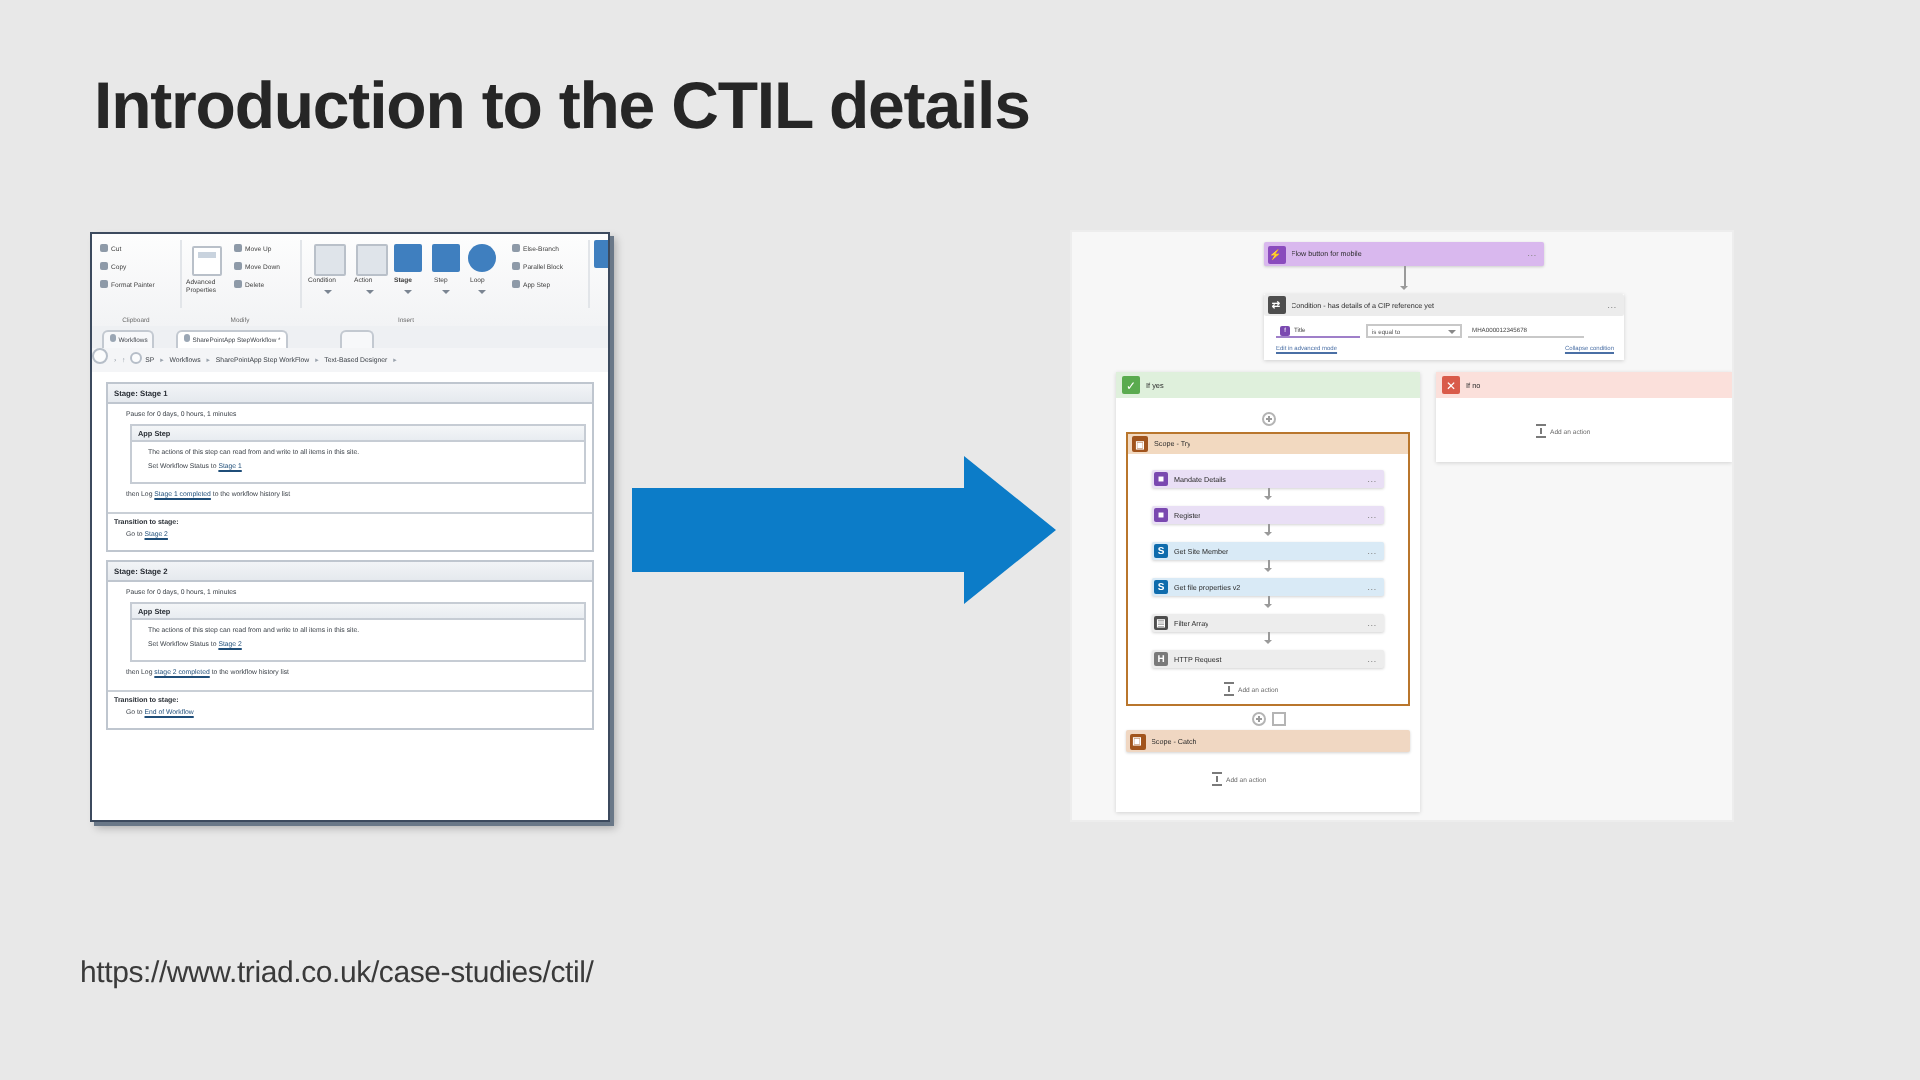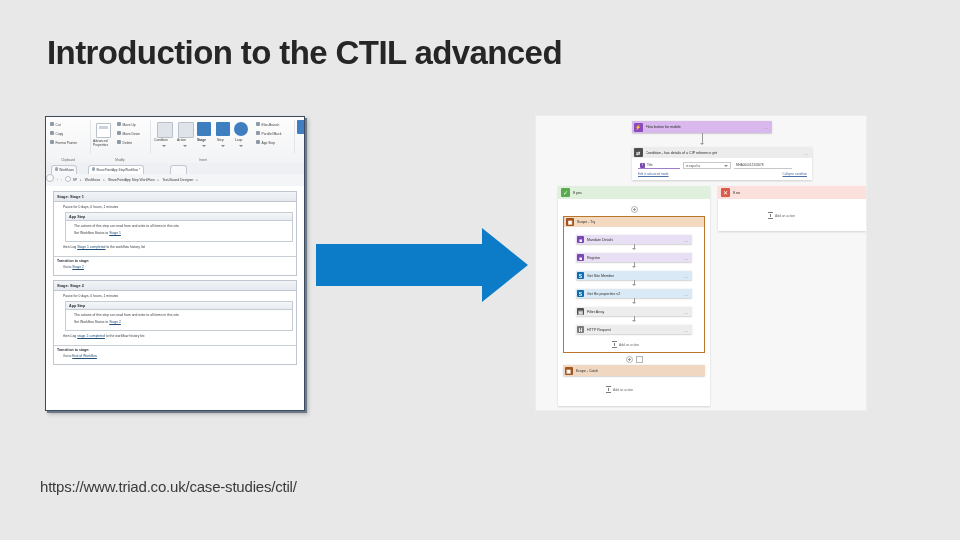--- a/index.html
+++ b/index.html
@@ -166,21 +166,21 @@
     height:7px;border:0.6px solid #c8c8c8;background:#fff;font-size:3.1px;color:#555;
     display:flex;align-items:center;padding:0 2px;box-sizing:border-box;
   }
   .cond-sel .cv{margin-left:auto;border-left:2px solid transparent;border-right:2px solid transparent;
                 border-top:2.2px solid #888;width:0;height:0;}
   .cond-link{position:absolute;font-size:3px;color:#4a6fa5;text-decoration:underline;}
 </style>
 </head>
 <body>
 
-<div id="slide-title">Introduction to the CTIL advanced</div>
+<div id="slide-title">Introduction to the CTIL details</div>
 
 <div id="left-shot">
   <div class="lshot-inner">
 
     <div class="ribbon">
 
       <div class="rgroup" style="left:2px;width:40px;">
         <div class="ritem" style="left:2px;top:3px;"><span class="ricon-s"></span><span>Cut</span></div>
         <div class="ritem" style="left:2px;top:12px;"><span class="ricon-s"></span><span>Copy</span></div>
         <div class="ritem" style="left:2px;top:21px;"><span class="ricon-s"></span><span>Format Painter</span></div>

